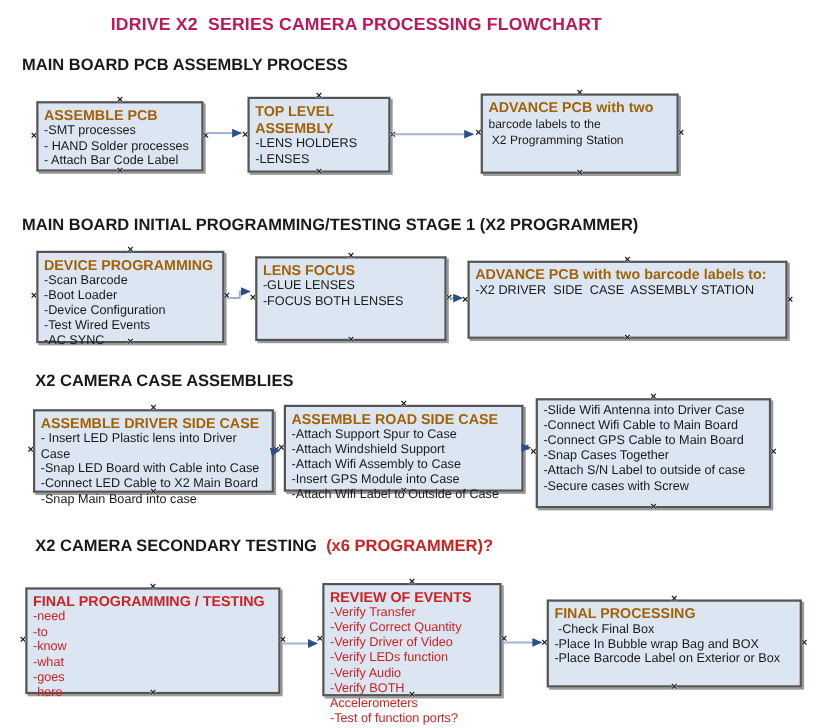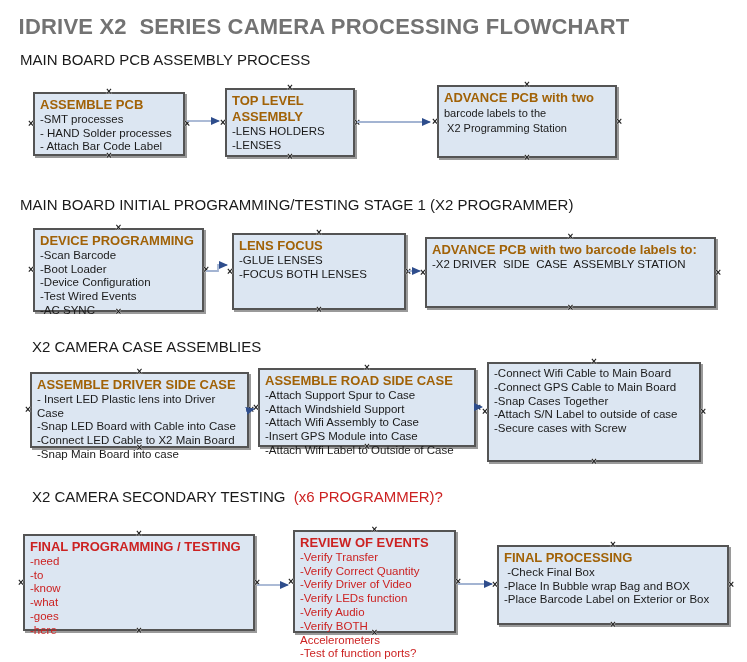--- a/index.html
+++ b/index.html
@@ -2,24 +2,24 @@
 <html><head>
 <meta charset="utf-8">
 <style>
   html,body{margin:0;padding:0;background:#ffffff;}
   body{
     width:747px;height:662px;position:relative;overflow:hidden;
     font-family:"Liberation Sans","DejaVu Sans",sans-serif;color:#111;
   }
   .page-title{
     position:absolute;top:14px;left:0;width:648px;text-align:center;
-    font-size:22px;font-weight:bold;letter-spacing:.2px;white-space:pre-wrap;color:#737373;
+    font-size:16px;font-weight:bold;letter-spacing:.2px;white-space:pre-wrap;color:#be185d;
   }
   .section-heading{
-    position:absolute;font-size:15px;font-weight:normal;white-space:pre-wrap;color:#1a1a1a;
+    position:absolute;font-size:15px;font-weight:bold;white-space:pre-wrap;color:#1a1a1a;
   }
   .section-heading .red-part{color:#cc2222;}
   #sec1-heading{left:20px;top:51px;}
   #sec2-heading{left:20px;top:196px;}
   #sec3-heading{left:32px;top:338px;}
   #sec4-heading{left:32px;top:488px;text-align:right;}
 
   .flowbox{
     position:absolute;background:#dce6f2;border:2px solid #545454;
     box-shadow:2px 2px 0 #9a9a9a;box-sizing:border-box;
@@ -112,21 +112,21 @@
   </div>
 <div class="flowbox" style="left:258px;top:368px;width:218px;height:79px;">
   <div class="box-title">ASSEMBLE ROAD SIDE CASE</div>
   <div class="box-items"><span class="box-item">-Attach Support Spur to Case</span><span class="box-item">-Attach Windshield Support</span><span class="box-item">-Attach Wifi Assembly to Case</span><span class="box-item">-Insert GPS Module into Case</span><span class="box-item">-Attach Wifi Label to Outside of Case</span></div>
 <span class="conn-point cp-top">×</span>
     <span class="conn-point cp-bottom">×</span>
     <span class="conn-point cp-left">×</span>
     <span class="conn-point cp-right">×</span>
   </div>
 <div class="flowbox" style="left:487px;top:362px;width:214px;height:100px;">
-  <div class="box-items"><span class="box-item">-Connect Wifi Cable to Main Board</span><span class="box-item">-Connect GPS Cable to Main Board</span><span class="box-item">-Snap Cases Together</span><span class="box-item">-Attach S/N Label to outside of case</span><span class="box-item">-Secure cases with Screw</span></div>
+  <div class="box-items"><span class="box-item">-Slide Wifi Antenna into Driver Case</span><span class="box-item">-Connect Wifi Cable to Main Board</span><span class="box-item">-Connect GPS Cable to Main Board</span><span class="box-item">-Snap Cases Together</span><span class="box-item">-Attach S/N Label to outside of case</span><span class="box-item">-Secure cases with Screw</span></div>
 <span class="conn-point cp-top">×</span>
     <span class="conn-point cp-bottom">×</span>
     <span class="conn-point cp-left">×</span>
     <span class="conn-point cp-right">×</span>
   </div>
 
 <div class="flowbox red" style="left:23px;top:534px;width:232px;height:97px;">
   <div class="box-title">FINAL PROGRAMMING / TESTING</div>
   <div class="box-items"><span class="box-item">-need</span><span class="box-item">-to</span><span class="box-item">-know</span><span class="box-item">-what</span><span class="box-item">-goes</span><span class="box-item">-here</span></div>
 <span class="conn-point cp-top">×</span>

